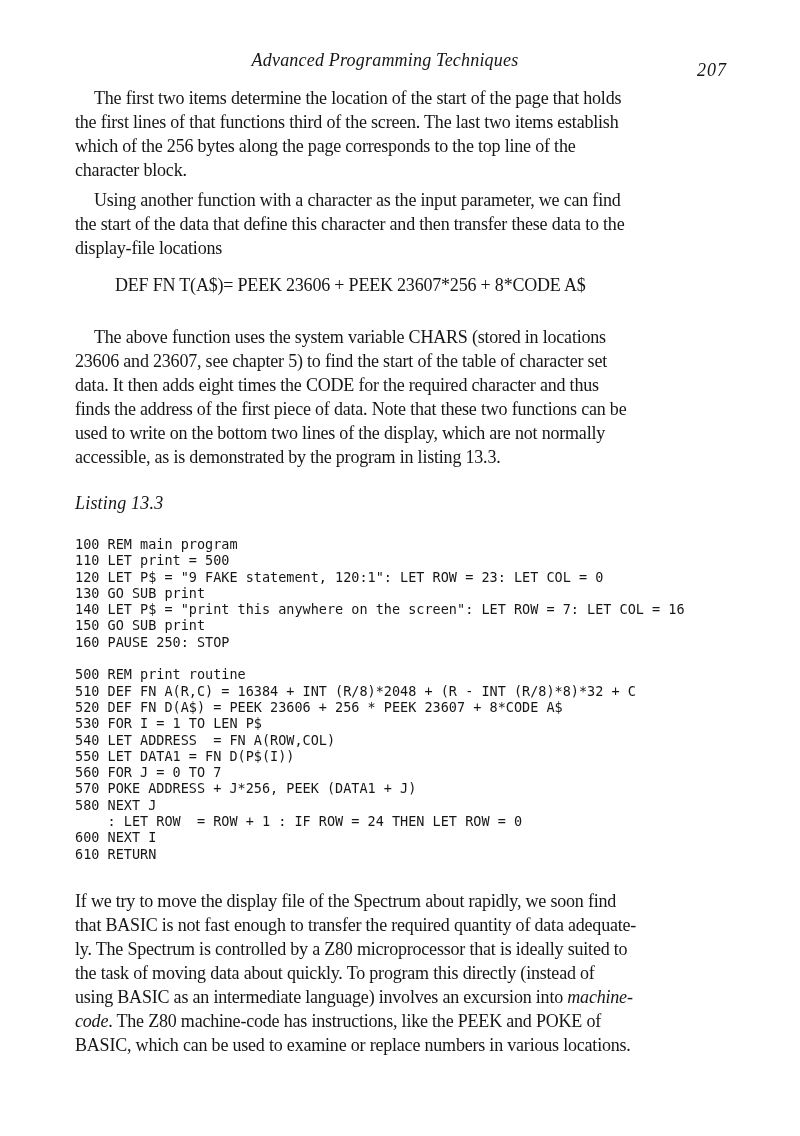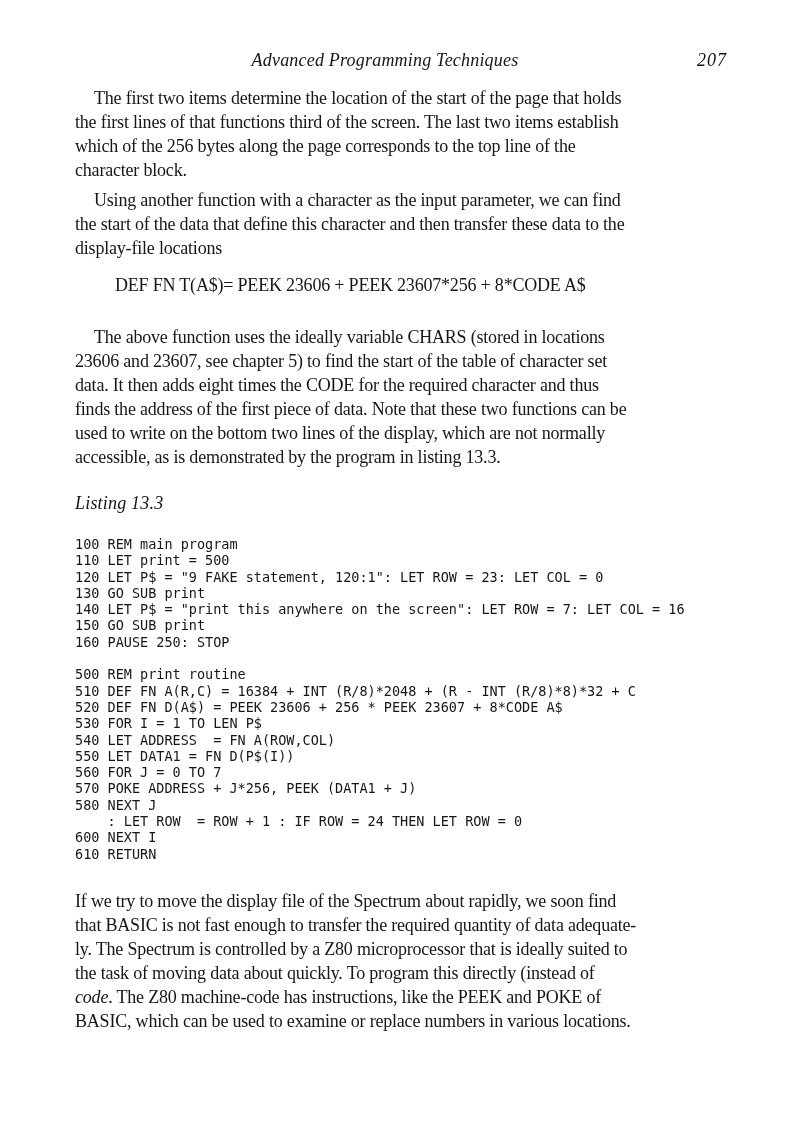--- a/index.html
+++ b/index.html
@@ -18,21 +18,21 @@
     top: 50px;
     width: 660px;
   }
   .header { position: relative; height: 22px; font-size: 18px; }
   .header-title {
     position: absolute; left: 0; right: 40px;
     text-align: center; font-style: italic;
     letter-spacing: 0.2px;
   }
   .page-number {
-    position: absolute; right: 8px; top: 0;
+    position: absolute; right: 8px; top: 10px;
     font-style: italic; letter-spacing: 1px;
   }
   .bodyline {
     white-space: nowrap;
     font-size: 18px;
     line-height: 24px;
     letter-spacing: -0.2px;
   }
   .indent { padding-left: 19px; }
   .para { margin-top: 6px; }
@@ -87,21 +87,21 @@
 
     <div class="para">
       <div class="bodyline indent">Using another function with a character as the input parameter, we can find</div>
       <div class="bodyline">the start of the data that define this character and then transfer these data to the</div>
       <div class="bodyline">display-file locations</div>
     </div>
 
     <div class="formula bodyline">DEF FN T(A$)= PEEK 23606 + PEEK 23607*256 + 8*CODE A$</div>
 
     <div class="para after-formula">
-      <div class="bodyline indent">The above function uses the ideally variable CHARS (stored in locations</div>
+      <div class="bodyline indent">The above function uses the system variable CHARS (stored in locations</div>
       <div class="bodyline">23606 and 23607, see chapter 5) to find the start of the table of character set</div>
       <div class="bodyline">data. It then adds eight times the CODE for the required character and thus</div>
       <div class="bodyline">finds the address of the first piece of data. Note that these two functions can be</div>
       <div class="bodyline">used to write on the bottom two lines of the display, which are not normally</div>
       <div class="bodyline">accessible, as is demonstrated by the program in listing 13.3.</div>
     </div>
 
     <div class="listing-caption">Listing 13.3</div>
 
     <div class="code">
@@ -126,18 +126,19 @@
       <div class="codeline">600 NEXT I</div>
       <div class="codeline">610 RETURN</div>
     </div>
 
 
     <div class="para last-para">
       <div class="bodyline">If we try to move the display file of the Spectrum about rapidly, we soon find</div>
       <div class="bodyline">that BASIC is not fast enough to transfer the required quantity of data adequate-</div>
       <div class="bodyline">ly. The Spectrum is controlled by a Z80 microprocessor that is ideally suited to</div>
       <div class="bodyline">the task of moving data about quickly. To program this directly (instead of</div>
+      <div class="bodyline"><span>using BASIC as an intermediate language) involves an excursion into </span><span class="it">machine-</span></div>
       <div class="bodyline"><span class="it">code</span><span>. The Z80 machine-code has instructions, like the PEEK and POKE of</span></div>
       <div class="bodyline">BASIC, which can be used to examine or replace numbers in various locations.</div>
     </div>
 
   </div>
 </div>
 
 </body></html>

